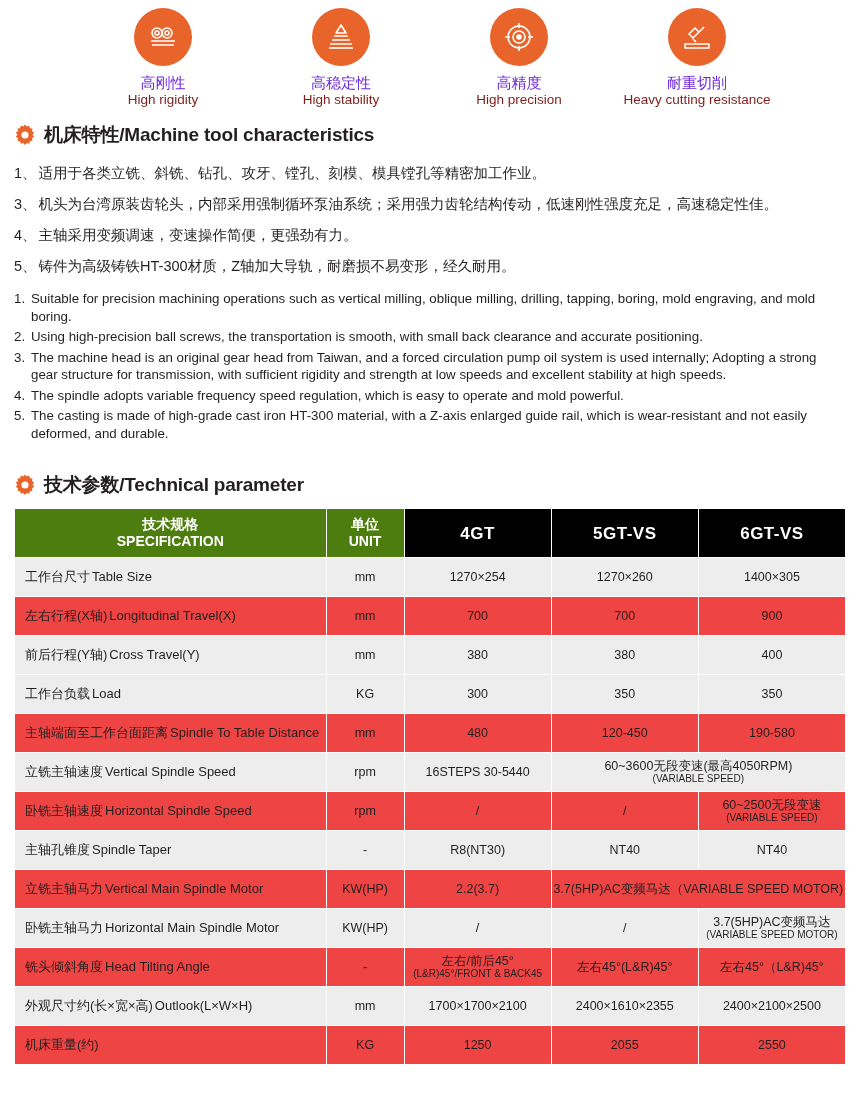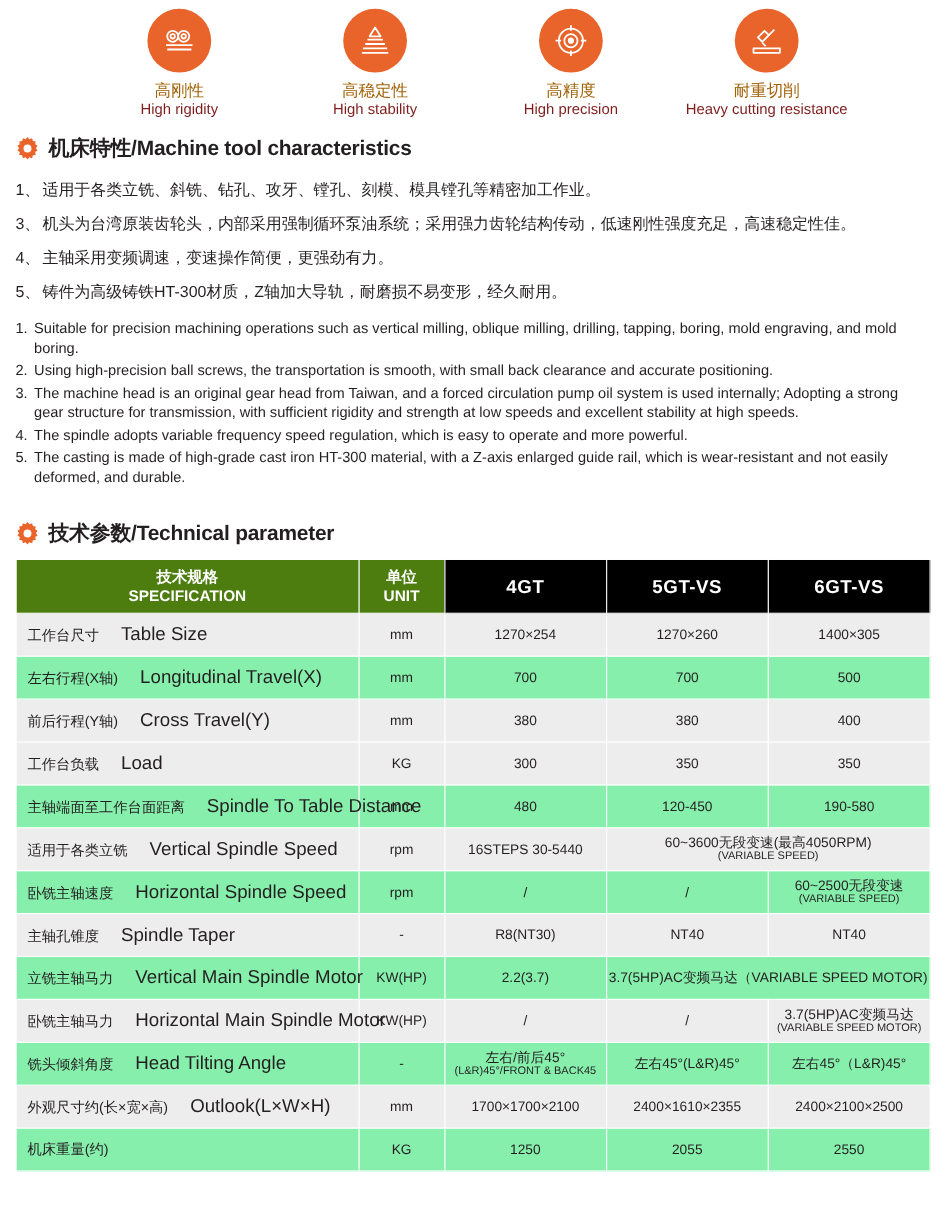--- a/index.html
+++ b/index.html
@@ -39,21 +39,21 @@
     border-radius: 50%;
     background: #e8642a;
     margin: 0 auto 8px auto;
     display: flex;
     align-items: center;
     justify-content: center;
   }
   .feature .circle svg { display: block; }
   .feature .cn {
     font-size: 15px;
-    color: #a16207;
+    color: #6d28d9;
     line-height: 18px;
     font-weight: 500;
   }
   .feature .en {
     font-size: 13.5px;
     color: #7f1d1d;
     line-height: 16px;
   }
 
   
@@ -122,35 +122,35 @@
     font-size: 17px;
     letter-spacing: 0.5px;
   }
   .spec-table tbody tr td {
     height: 36px;
     background: #ededed;
     font-size: 12.5px;
     color: #231f20;
   }
   .spec-table tbody tr.alt td {
-    background: #86efac;
+    background: #ef4444;
   }
   td.spec-name {
     text-align: left;
     padding-left: 10px;
     white-space: nowrap;
   }
   td.spec-name .cn {
     font-size: 13px;
     color: #231f20;
   }
   td.spec-name .en {
-    font-size: 17px;
-    color: #231f20;
-    margin-left: 20px;
+    font-size: 13px;
+    color: #231f20;
+    margin-left: 2px;
   }
   td.value {
     font-size: 12.5px;
     line-height: 14px;
   }
   td.value .sub {
     display: block;
     font-size: 10px;
     line-height: 12px;
   }
@@ -260,21 +260,21 @@
     <div class="en-item">
       <span class="num">2.</span>
       <span class="txt">Using high-precision ball screws, the transportation is smooth, with small back clearance and accurate positioning.</span>
     </div>
     <div class="en-item">
       <span class="num">3.</span>
       <span class="txt">The machine head is an original gear head from Taiwan, and a forced circulation pump oil system is used internally; Adopting a strong gear structure for transmission, with sufficient rigidity and strength at low speeds and excellent stability at high speeds.</span>
     </div>
     <div class="en-item">
       <span class="num">4.</span>
-      <span class="txt">The spindle adopts variable frequency speed regulation, which is easy to operate and more powerful.</span>
+      <span class="txt">The spindle adopts variable frequency speed regulation, which is easy to operate and mold powerful.</span>
     </div>
     <div class="en-item">
       <span class="num">5.</span>
       <span class="txt">The casting is made of high-grade cast iron HT-300 material, with a Z-axis enlarged guide rail, which is wear-resistant and not easily deformed, and durable.</span>
     </div>
   </div>
 
   <div class="section-head" style="margin-top:30px;">
     <svg class="gear-icon" width="22" height="22" viewBox="0 0 22 22">
       <g fill="#e8642a">
@@ -316,21 +316,21 @@
         <td class="value">1270×254</td>
         <td class="value">1270×260</td>
         <td class="value">1400×305</td>
       </tr>
 
       <tr class="alt">
         <td class="spec-name"><span class="cn">左右行程(X轴)</span><span class="en">Longitudinal Travel(X)</span></td>
         <td class="value">mm</td>
         <td class="value">700</td>
         <td class="value">700</td>
-        <td class="value">500</td>
+        <td class="value">900</td>
       </tr>
 
       <tr>
         <td class="spec-name"><span class="cn">前后行程(Y轴)</span><span class="en">Cross Travel(Y)</span></td>
         <td class="value">mm</td>
         <td class="value">380</td>
         <td class="value">380</td>
         <td class="value">400</td>
       </tr>
 
@@ -345,21 +345,21 @@
 
       <tr class="alt">
         <td class="spec-name"><span class="cn">主轴端面至工作台面距离</span><span class="en">Spindle To Table Distance</span></td>
         <td class="value">mm</td>
         <td class="value">480</td>
         <td class="value">120-450</td>
         <td class="value">190-580</td>
       </tr>
 
       <tr>
-        <td class="spec-name"><span class="cn">适用于各类立铣</span><span class="en">Vertical Spindle Speed</span></td>
+        <td class="spec-name"><span class="cn">立铣主轴速度</span><span class="en">Vertical Spindle Speed</span></td>
         <td class="value">rpm</td>
         <td class="value">16STEPS 30-5440</td>
         <td class="value" colspan="2">
           <span>60~3600无段变速(最高4050RPM)</span>
           <span class="sub">(VARIABLE SPEED)</span>
         </td>
       </tr>
 
       <tr class="alt">
         <td class="spec-name"><span class="cn">卧铣主轴速度</span><span class="en">Horizontal Spindle Speed</span></td>

